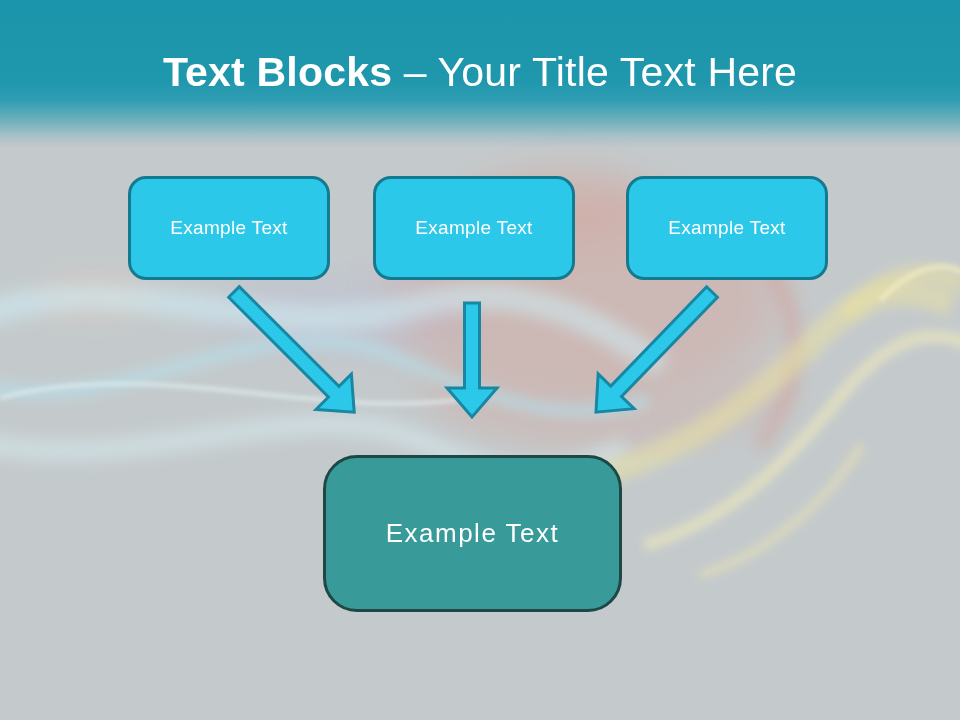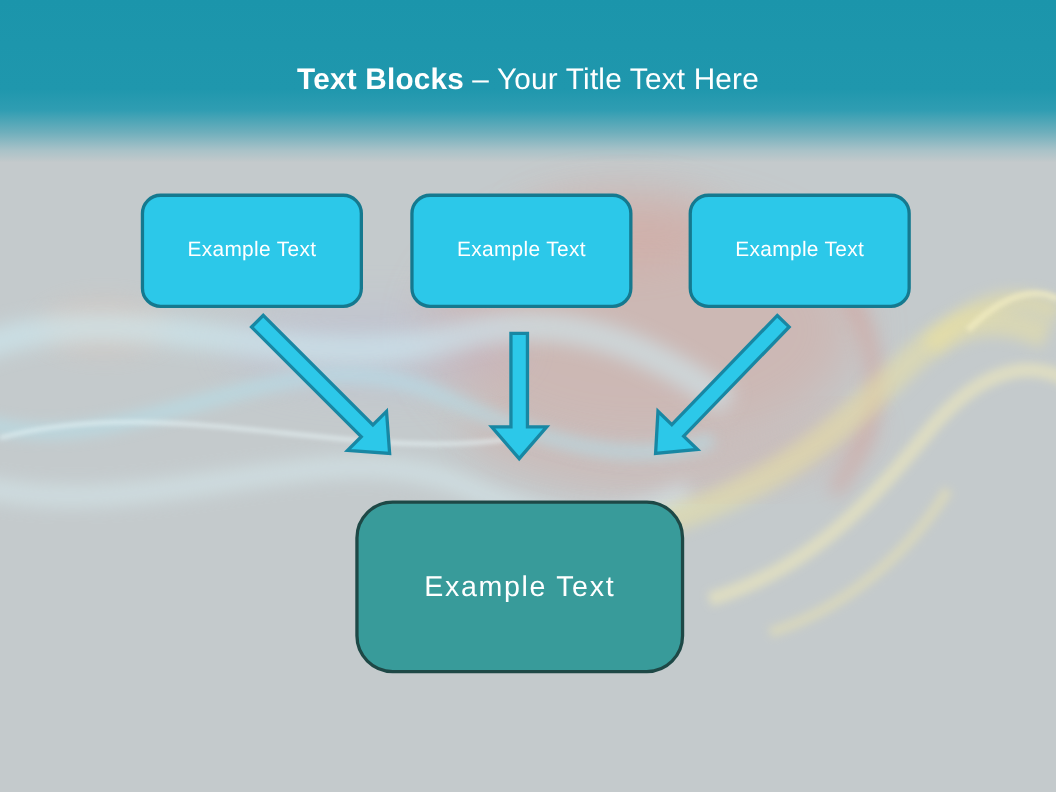--- a/index.html
+++ b/index.html
@@ -27,21 +27,21 @@
       #6FAFBC 82%,
       #A9C2C8 93%,
       #C2C9CB 100%);
     display: flex;
     align-items: center;
     justify-content: center;
   }
   .slide-title {
     margin: 0;
     padding-bottom: 2px;
-    font-size: 27px;
+    font-size: 41px;
     font-weight: 400;
     color: var(--title-text, #FFFFFF);
     letter-spacing: 0.2px;
     white-space: nowrap;
   }
   .title-bold { font-weight: 700; }
   .title-rest { font-weight: 400; margin-left: 0.28em; }
 
   
   .smoke-svg {

